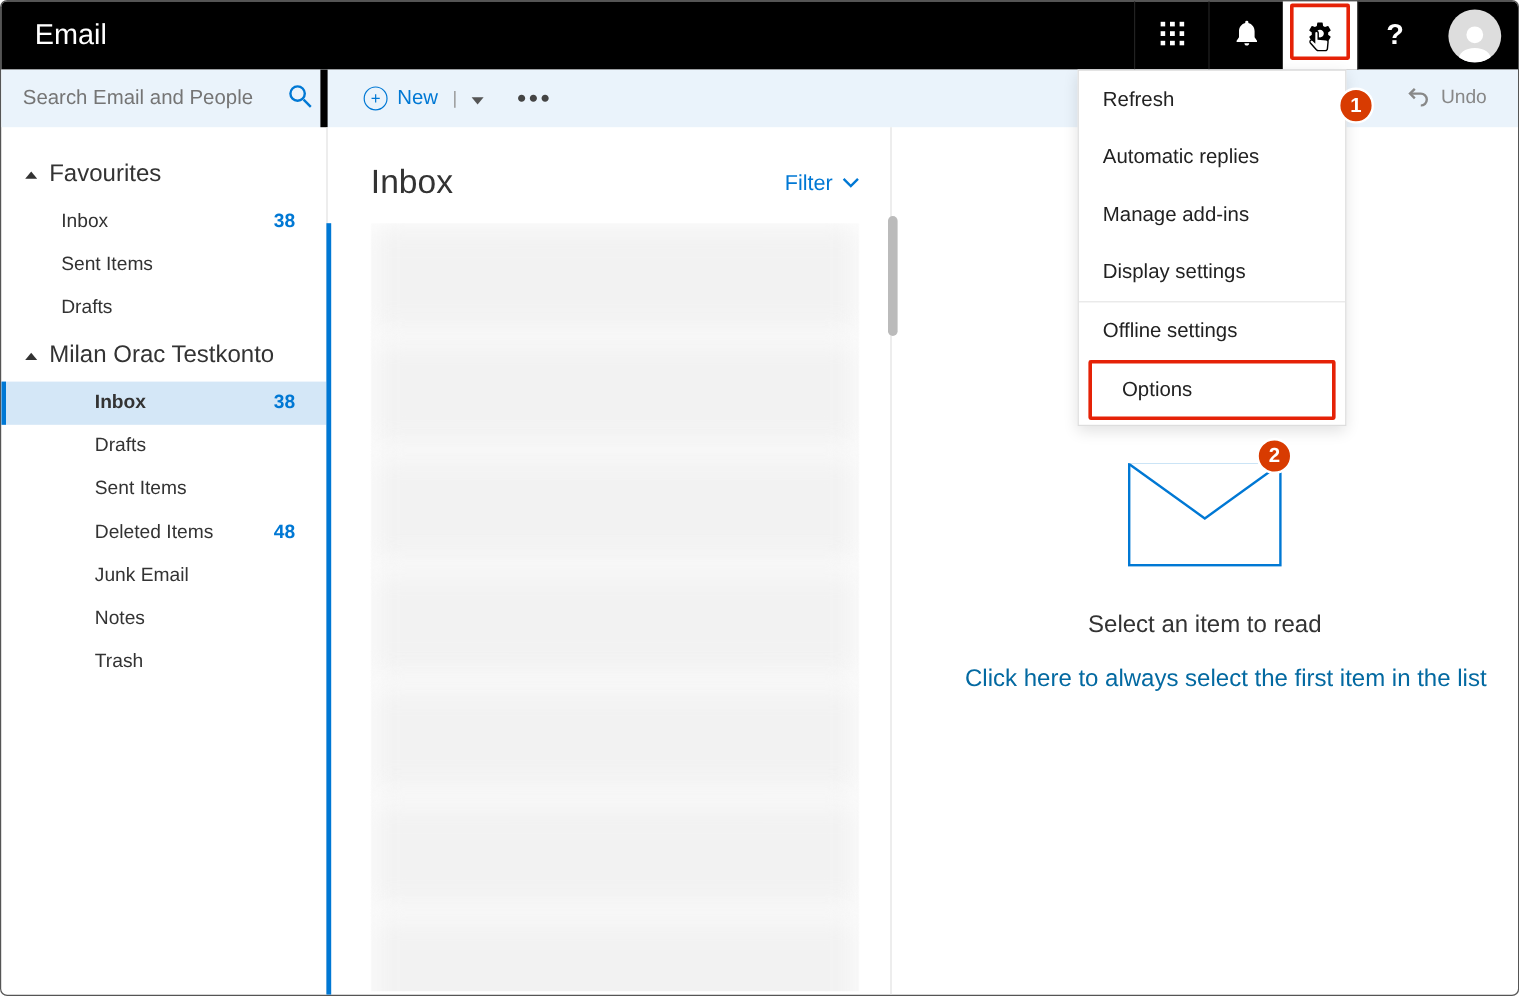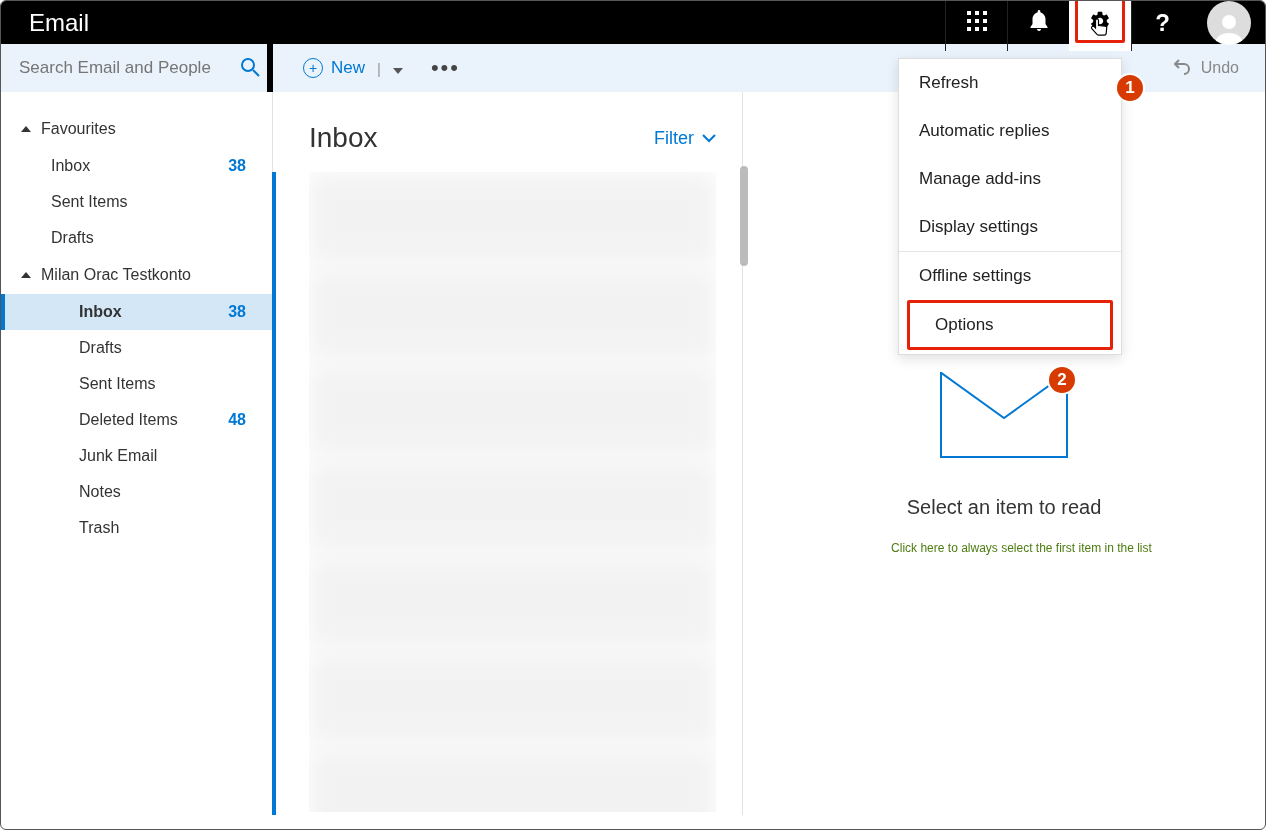--- a/index.html
+++ b/index.html
@@ -10,21 +10,21 @@
     background: #fff;
     width: 1266px;
     height: 830px;
     overflow: hidden;
     position: relative;
     border: 1px solid #555;
     border-radius: 6px;
   }
   
   .topbar {
-    height: 43px;
+    height: 57px;
     background: #000;
     display: flex;
     align-items: center;
     color: #fff;
   }
   .topbar .brand {
     font-size: 24px;
     padding-left: 28px;
     font-weight: 400;
     flex: 1;
@@ -149,21 +149,21 @@
   .sidebar {
     width: 272px;
     border-right: 1px solid #e2e2e2;
     padding-top: 18px;
     overflow: hidden;
   }
   .sb-section {
     display: flex;
     align-items: center;
     padding: 10px 16px 10px 20px;
-    font-size: 16px;
+    font-size: 20px;
     color: #333;
     cursor: pointer;
   }
   .sb-caret {
     display: inline-block;
     width: 0; height: 0;
     border-left: 5px solid transparent;
     border-right: 5px solid transparent;
     border-top: 6px solid #333;
     transform: rotate(180deg);
@@ -272,22 +272,22 @@
     top: 0; left: 0;
     width: 124px; height: 44px;
   }
   .env-flap svg { position: absolute; top: -2px; left: -2px; }
   .read-main {
     font-size: 20px;
     color: #333;
     margin-bottom: 22px;
   }
   .read-link {
-    color: #4d7c0f;
-    font-size: 12px;
+    color: #0369a1;
+    font-size: 20px;
     cursor: pointer;
     margin-left: 35px;
   }
   
   .settings-menu {
     position: absolute;
     top: 57px;
     right: 143px;
     width: 224px;
     background: #fff;

